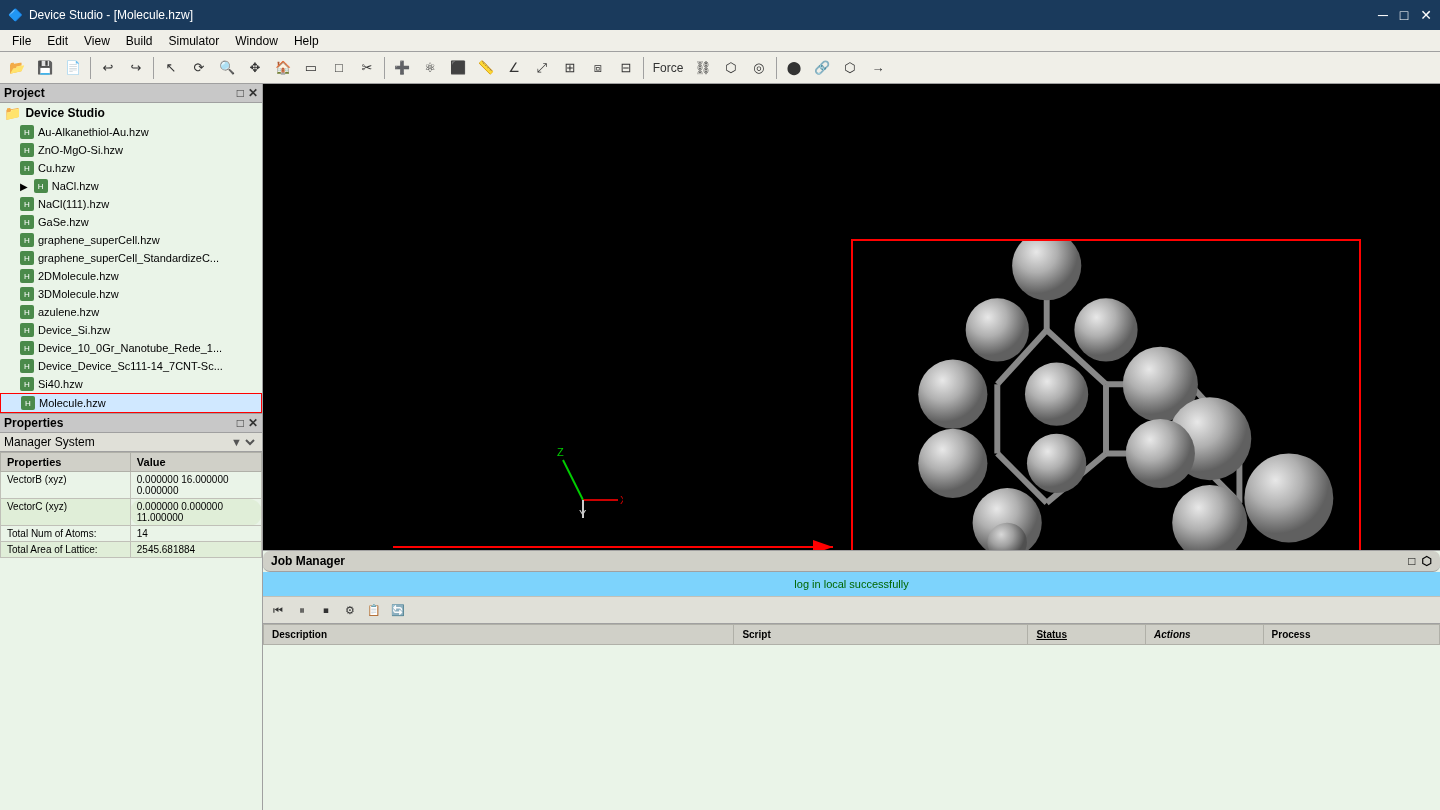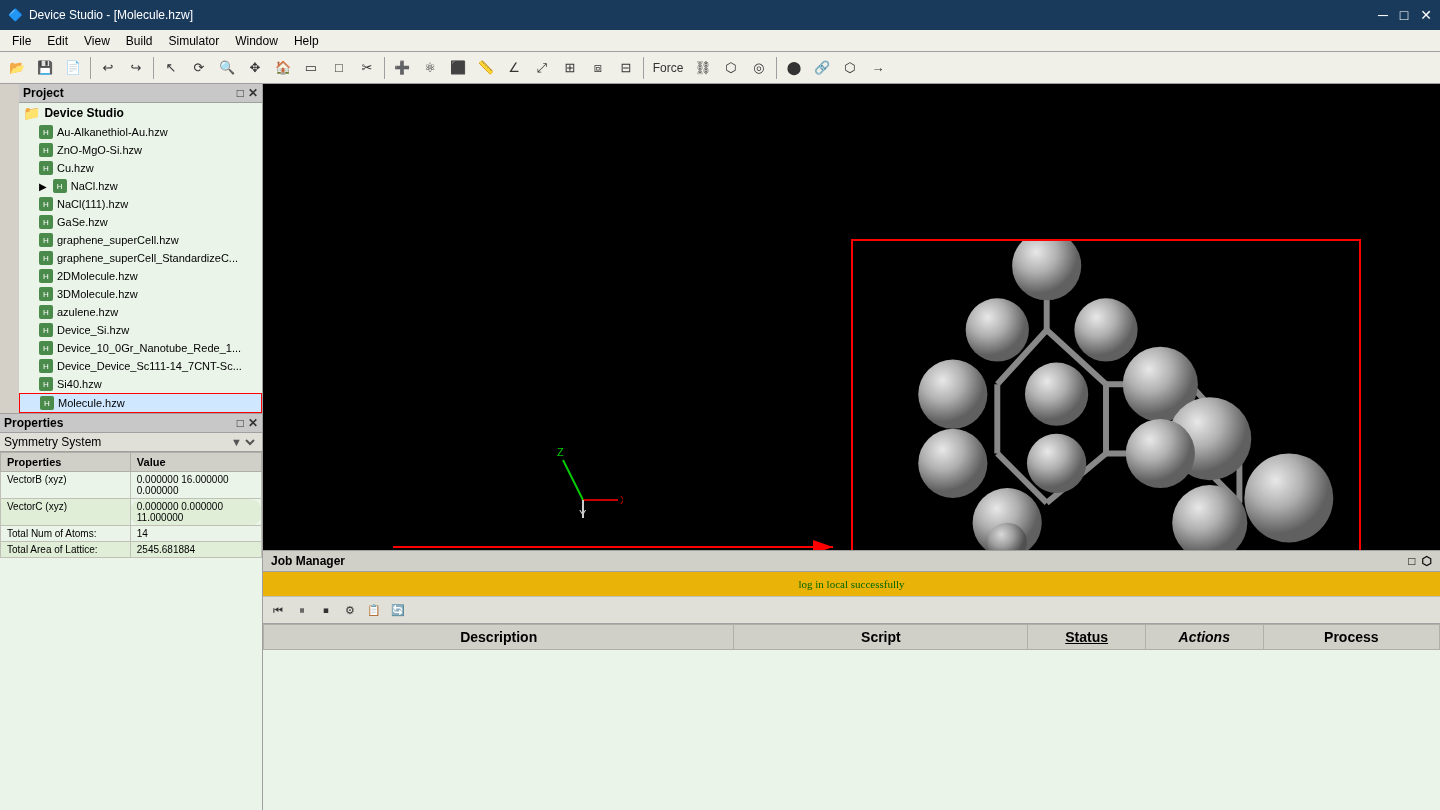--- a/index.html
+++ b/index.html
@@ -67,21 +67,20 @@
       width: 263px;
       display: flex;
       flex-direction: column;
       border-right: 1px solid #a0a0a0;
     }
 
     
     #project-panel {
       flex: 0 0 auto;
       border-bottom: 1px solid #a0a0a0;
-      padding-left: 19px;
     }
     .panel-header {
       background: #c8c8c8;
       border-bottom: 1px solid #a0a0a0;
       padding: 2px 4px;
       display: flex;
       align-items: center;
       justify-content: space-between;
       font-weight: bold;
       font-size: 12px;
@@ -198,45 +197,45 @@
     }
     #job-manager-header {
       background: #d0d0c8;
       border-bottom: 1px solid #a0a0a0;
       padding: 3px 8px;
       display: flex;
       align-items: center;
       justify-content: space-between;
       font-size: 12px;
       font-weight: bold;
+      border-radius: 7px;
     }
     #job-manager-header .controls { display: flex; gap: 6px; }
     #job-log {
       text-align: center;
       padding: 6px;
       font-size: 11px;
       color: #006600;
-      background: #eab308;
+      background: #7dd3fc;
       border-bottom: 1px solid #c0c0b8;
-      font-family: Liberation Serif, serif;
     }
     #job-table {
       flex: 1;
       overflow-y: auto;
     }
     #job-table table {
       width: 100%;
       border-collapse: collapse;
     }
     #job-table th {
       background: #d0d0c8;
       border: 1px solid #b0b0a8;
       padding: 4px 8px;
-      font-size: 14px;
-      text-align: center;
+      font-size: 10px;
+      text-align: left;
     }
     #job-manager-toolbar {
       display: flex;
       align-items: center;
       gap: 2px;
       padding: 2px 4px;
       background: #e0e0d8;
       border-bottom: 1px solid #a0a0a0;
     }
   </style>
@@ -390,21 +389,21 @@
 
     <div id="properties-panel">
       <div class="panel-header">
         <span>Properties</span>
         <div class="panel-header-controls">
           <span>□</span>
           <span>✕</span>
         </div>
       </div>
       <div class="symmetry-bar">
-        <span>Symmetry System</span>
+        <span>Manager System</span>
         <select class="symmetry-select">
           <option>▼</option>
         </select>
       </div>
       <div class="props-table">
         <table>
           <thead>
             <tr>
               <th>Properties</th>
               <th>Value</th>

